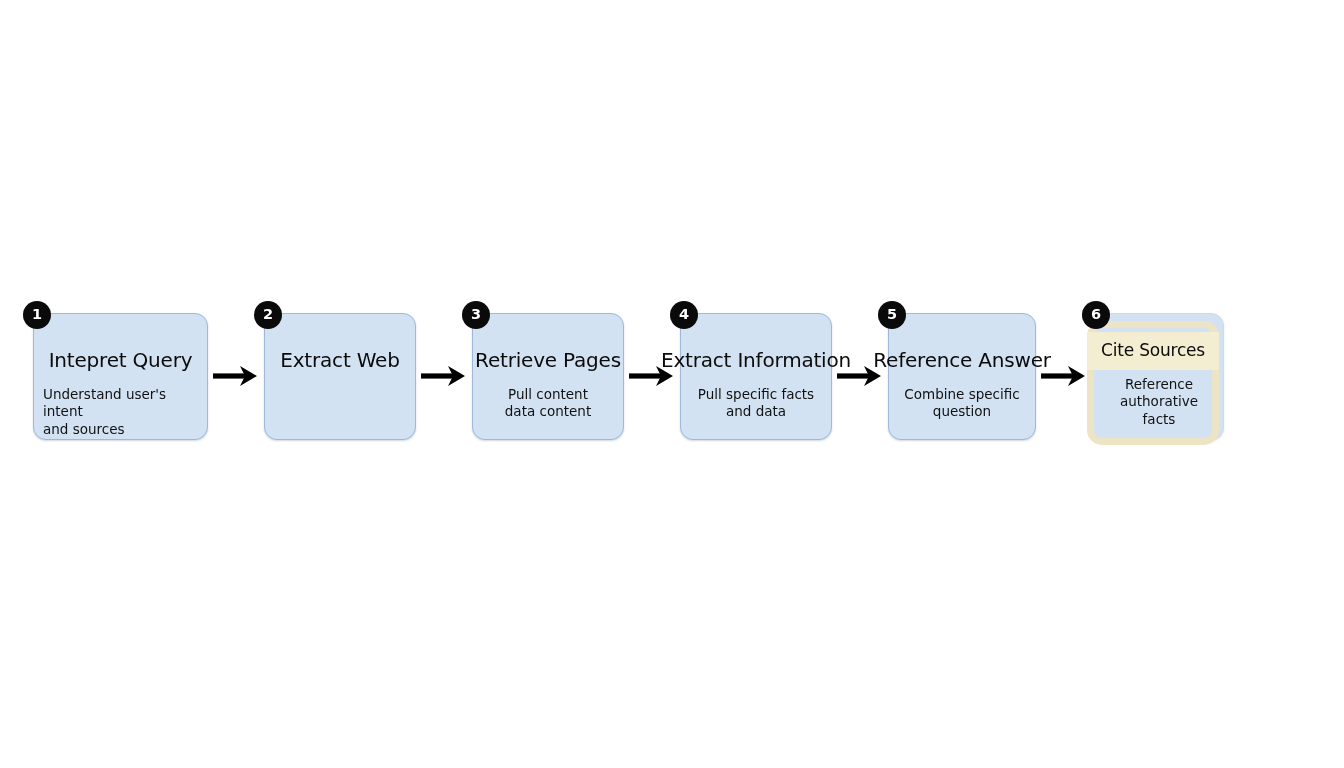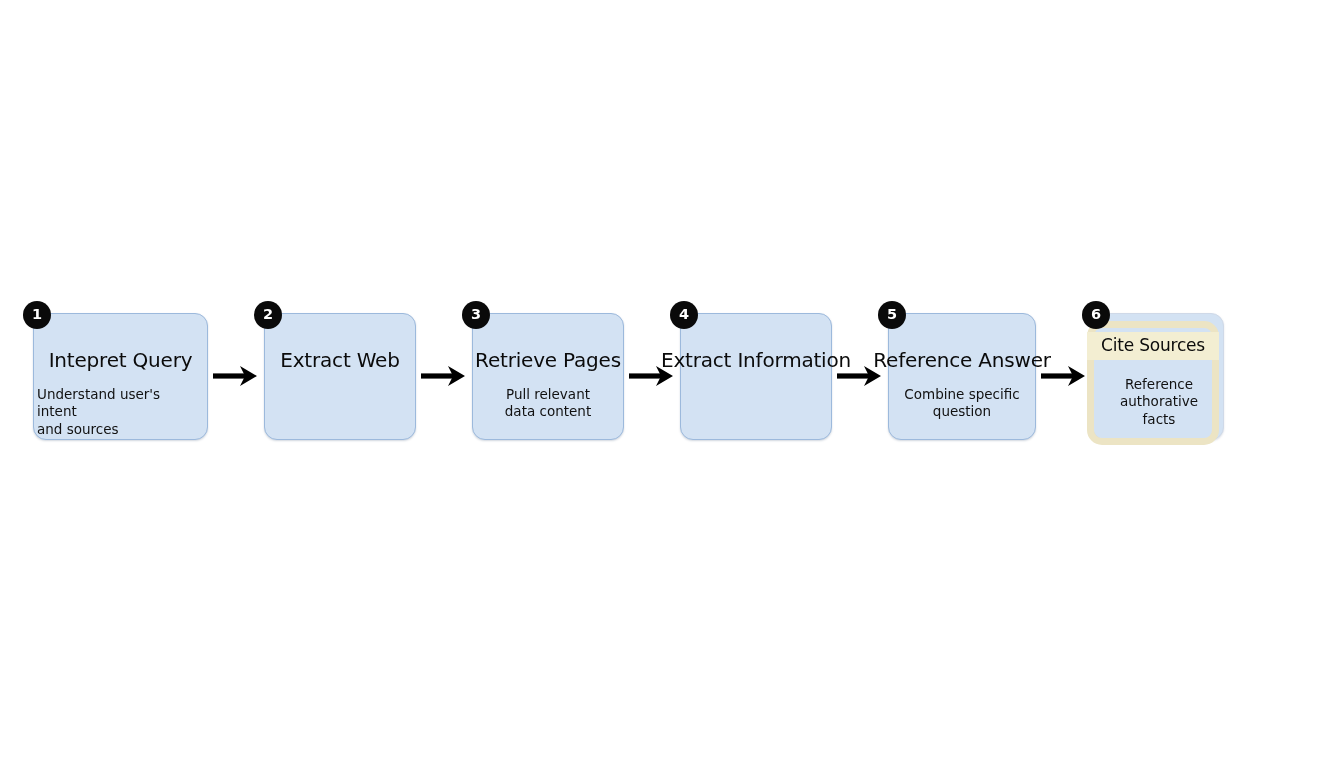--- a/index.html
+++ b/index.html
@@ -73,21 +73,21 @@
     color: #111111;
     line-height: 1.33;
     text-align: center;
     margin-top: 15px;
     padding: 0 6px;
   }
 
   .step-desc.left {
     text-align: left;
     align-self: flex-start;
-    padding-left: 3px;
+    padding-left: 9px;
   }
 
   
   .w1 { width: 175px; }
   .w2 { width: 152px; }
   .w3 { width: 152px; }
   .w4 { width: 152px; }
   .w5 { width: 148px; }
   .w6 { width: 132px; }
 
@@ -140,21 +140,21 @@
     border: 7px solid #ece4c4;
     border-radius: 15px;
     z-index: 2;
     pointer-events: none;
   }
   .cite-header {
     position: absolute;
     left: -6px;
     top: 18px;
     width: 132px;
-    height: 28px;
+    height: 38px;
     background: #f3eed2;
     z-index: 3;
     display: flex;
     align-items: center;
     justify-content: center;
   }
   .cite-title {
     font-size: 17px;
     color: #0b0b0b;
     white-space: nowrap;
@@ -205,35 +205,39 @@
       <svg width="48" height="26" viewBox="0 0 48 26" aria-hidden="true">
         <path d="M1 13 L33 13" stroke="#000000" stroke-width="5.2" stroke-linecap="butt" fill="none"></path>
         <path d="M28 3 L45 13 L28 23 L33 13 Z" fill="#000000"></path>
       </svg>
     </div>
 
     <div class="step step-blue w3">
       <div class="badge">3</div>
       <div class="step-title">Retrieve Pages</div>
       <div class="step-desc">
-        <div>Pull relevant</div>
+        <div>Pull content</div>
         <div>data content</div>
       </div>
     </div>
 
     <div class="arrow">
       <svg width="48" height="26" viewBox="0 0 48 26" aria-hidden="true">
         <path d="M1 13 L33 13" stroke="#000000" stroke-width="5.2" stroke-linecap="butt" fill="none"></path>
         <path d="M28 3 L45 13 L28 23 L33 13 Z" fill="#000000"></path>
       </svg>
     </div>
 
     <div class="step step-blue w4">
       <div class="badge">4</div>
       <div class="step-title">Extract Information</div>
+      <div class="step-desc">
+        <div>Pull specific facts</div>
+        <div>and data</div>
+      </div>
     </div>
 
     <div class="arrow">
       <svg width="48" height="26" viewBox="0 0 48 26" aria-hidden="true">
         <path d="M1 13 L33 13" stroke="#000000" stroke-width="5.2" stroke-linecap="butt" fill="none"></path>
         <path d="M28 3 L45 13 L28 23 L33 13 Z" fill="#000000"></path>
       </svg>
     </div>
 
     <div class="step step-blue w5">

